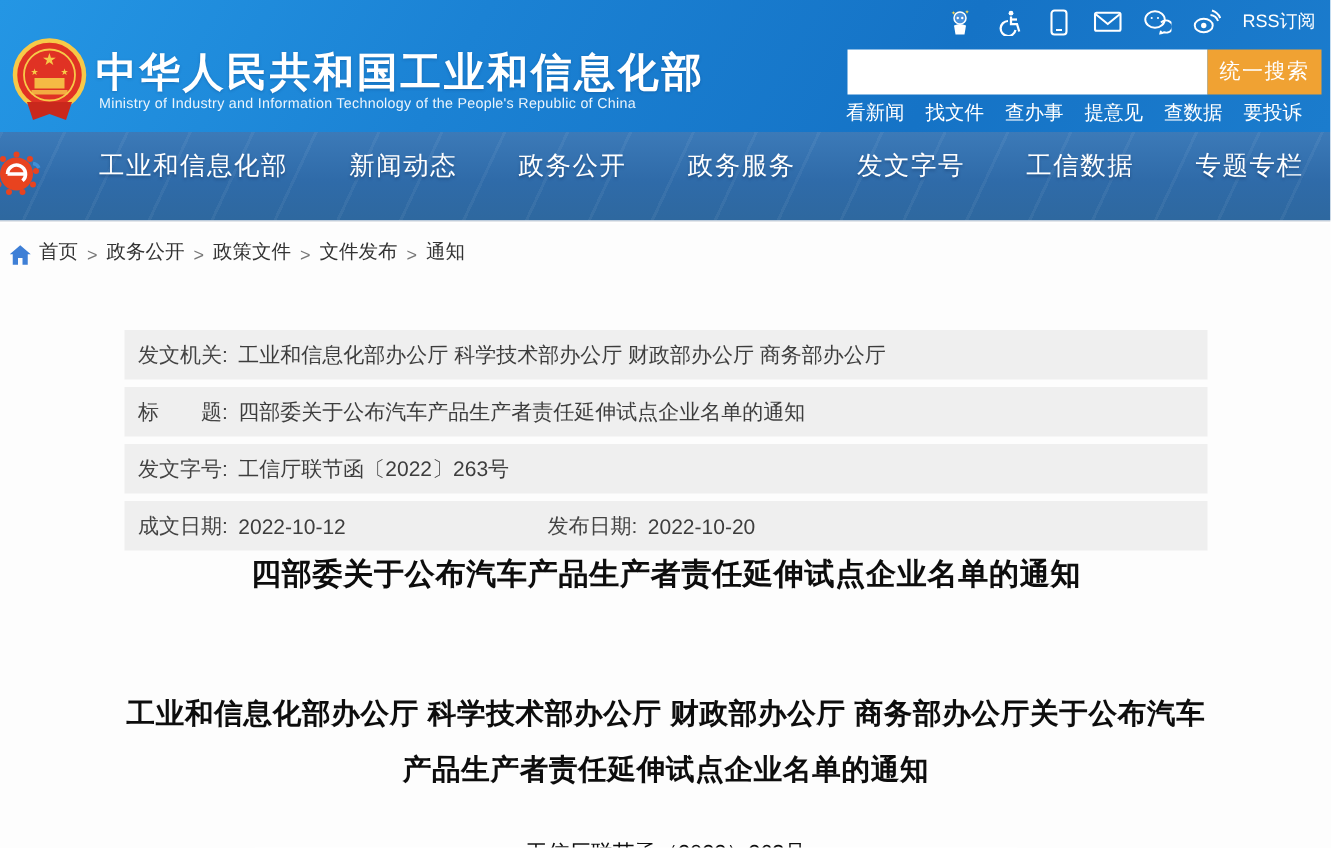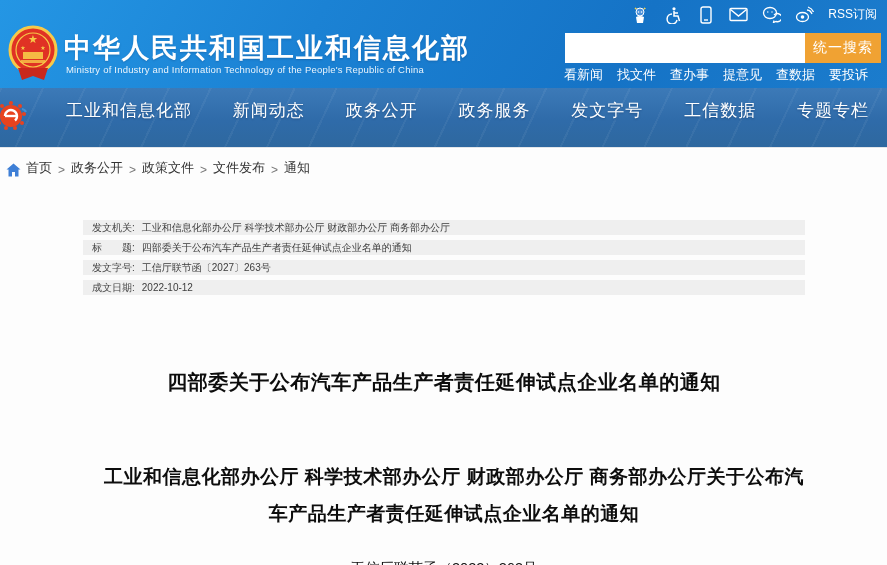--- a/index.html
+++ b/index.html
@@ -57,30 +57,30 @@
   
   .page { position:absolute; left:0; top:149px; width:887px; height:416px; background:#fdfdfd; }
 
   .breadcrumb { position:absolute; left:6px; top:10px; display:flex; align-items:flex-end; font-size:13px; color:#333; }
   .breadcrumb .home-ic { margin-right:5px; display:flex; }
   .breadcrumb .crumb { cursor:pointer; white-space:nowrap; }
   .breadcrumb .sep { margin:0 6px; color:#777; font-size:12px; }
 
   .doc-meta { position:absolute; left:83px; top:71px; width:722px; }
   .meta-row {
-    position:relative; background:#efefef; height:15px; margin-bottom:5px;
-    display:flex; align-items:center; font-size:10px; color:#3d3d3d; padding-left:9px;
+    position:relative; background:#efefef; height:33px; margin-bottom:5px;
+    display:flex; align-items:center; font-size:14px; color:#3d3d3d; padding-left:9px;
   }
   .meta-label { color:#444; white-space:pre; }
   .meta-value { margin-left:7px; white-space:nowrap; }
   .meta-col2 { position:absolute; left:282px; display:flex; align-items:center; }
 
   .article { position:absolute; left:83px; top:220px; width:722px; text-align:center; color:#0d0d0d; }
   .article-title { font-size:20px; font-weight:bold; letter-spacing:.5px; }
-  .article-subtitle { margin-top:62px; font-size:19px; font-weight:bold; line-height:37px; letter-spacing:.5px;margin-left:20px; }
+  .article-subtitle { margin-top:62px; font-size:19px; font-weight:bold; line-height:37px; letter-spacing:.5px; }
   .article-docnum { margin-top:27px; font-size:14.5px; }
 
   svg { display:block; }
 </style>
 </head>
 <body>
 
 <div class="header">
 
   <div class="emblem">
@@ -219,25 +219,29 @@
     <div class="meta-row">
       <span class="meta-label">发文机关:</span>
       <span class="meta-value">工业和信息化部办公厅 科学技术部办公厅 财政部办公厅 商务部办公厅</span>
     </div>
     <div class="meta-row">
       <span class="meta-label">标　　题:</span>
       <span class="meta-value">四部委关于公布汽车产品生产者责任延伸试点企业名单的通知</span>
     </div>
     <div class="meta-row">
       <span class="meta-label">发文字号:</span>
-      <span class="meta-value">工信厅联节函〔2027〕263号</span>
+      <span class="meta-value">工信厅联节函〔2022〕263号</span>
     </div>
     <div class="meta-row">
       <span class="meta-label">成文日期:</span>
       <span class="meta-value">2022-10-12</span>
+      <span class="meta-col2">
+        <span class="meta-label">发布日期:</span>
+        <span class="meta-value">2022-10-20</span>
+      </span>
     </div>
   </div>
 
   <div class="article">
     <div class="article-title">四部委关于公布汽车产品生产者责任延伸试点企业名单的通知</div>
     <div class="article-subtitle">工业和信息化部办公厅 科学技术部办公厅 财政部办公厅 商务部办公厅关于公布汽车产品生产者责任延伸试点企业名单的通知</div>
     <div class="article-docnum">工信厅联节函（2022）263号</div>
   </div>
 
 </div>

